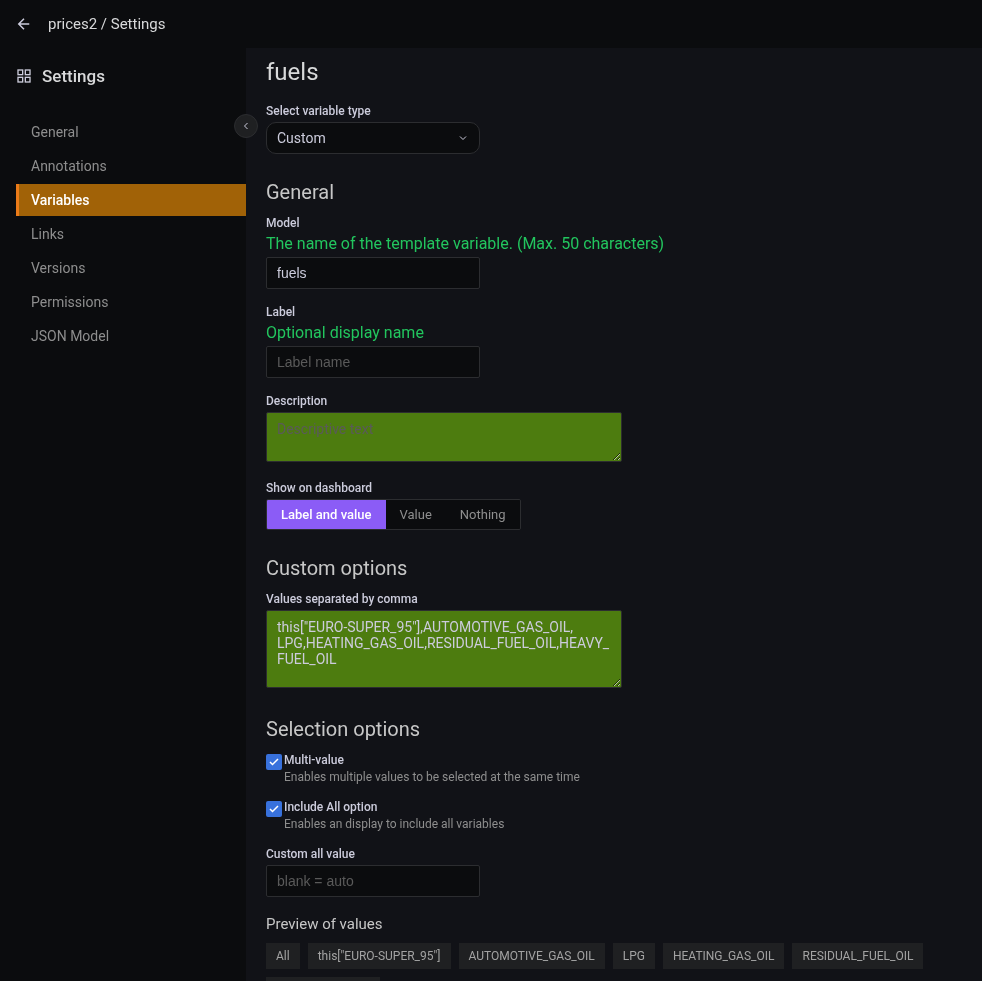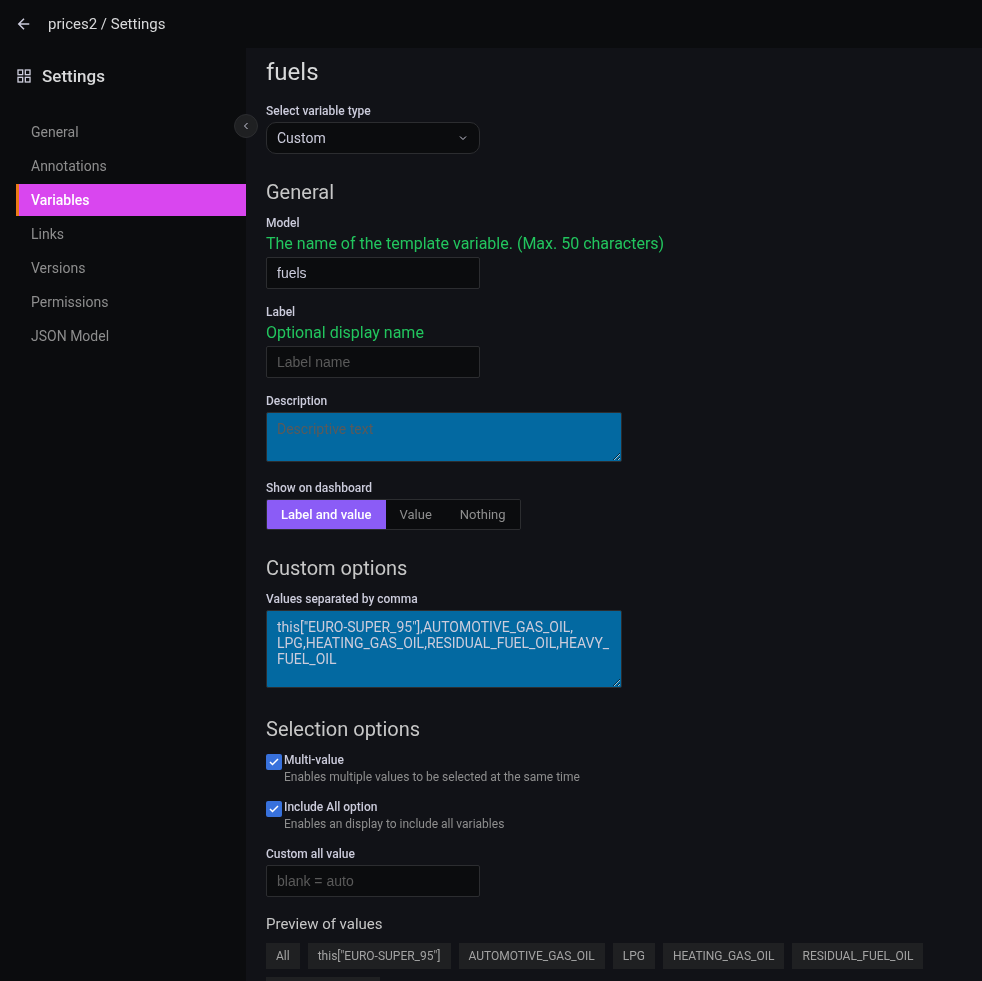--- a/index.html
+++ b/index.html
@@ -57,21 +57,21 @@
 .nav-items { margin-top: 14px; }
 .nav-item {
   padding: 8px 12px;
   margin-bottom: 2px;
   font-size: 14px;
   color: #8e8e8e;
   cursor: pointer;
   border-left: 3px solid transparent;
 }
 .nav-item.active {
-  background: #d946ef;
+  background: #a16207;
   color: #fff;
   font-weight: 500;
   border-left: 3px solid #eb7b18;
 }
 .collapse-btn {
   position: absolute;
   left: 234px;
   top: 66px;
   width: 24px; height: 24px;
   background: #1f2022;
@@ -132,21 +132,21 @@
   border: 1px solid #2c2d30;
   color: #ccccdc;
   padding: 0 10px;
   font-size: 14px;
   border-radius: 2px;
 }
 .text-input::placeholder, .textarea::placeholder { color: #5a5a5a; }
 .textarea {
   width: 356px;
   min-height: 50px;
-  background: #0369a1;
+  background: #4d7c0f;
   border: 1px solid #2c2d30;
   color: #ccccdc;
   padding: 8px 10px;
   font-size: 14px;
   font-family: inherit;
   border-radius: 2px;
   resize: both;
 }
 .textarea.wide { width: 356px; min-height: 78px; }
 .radio-group {

